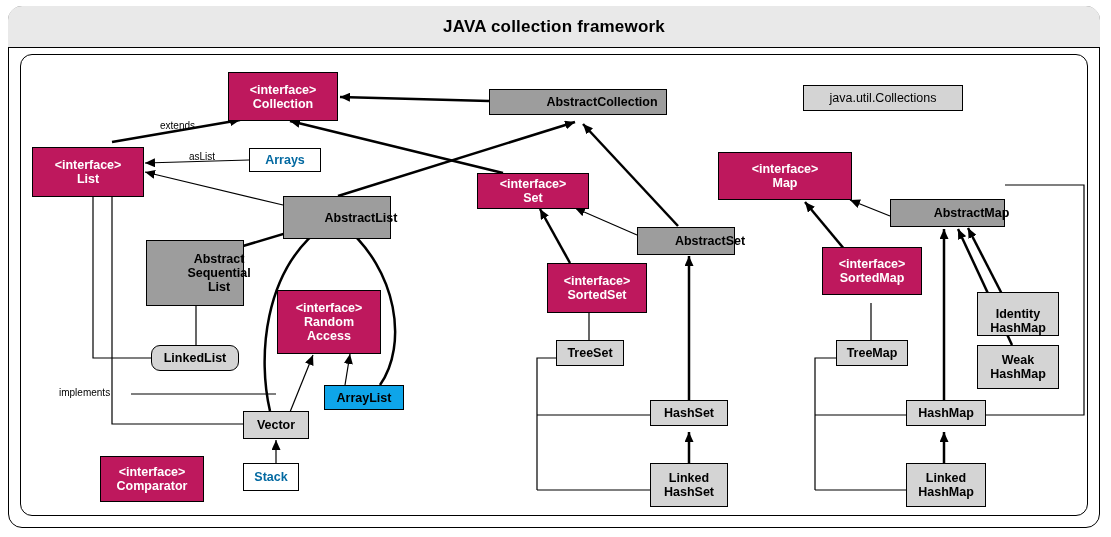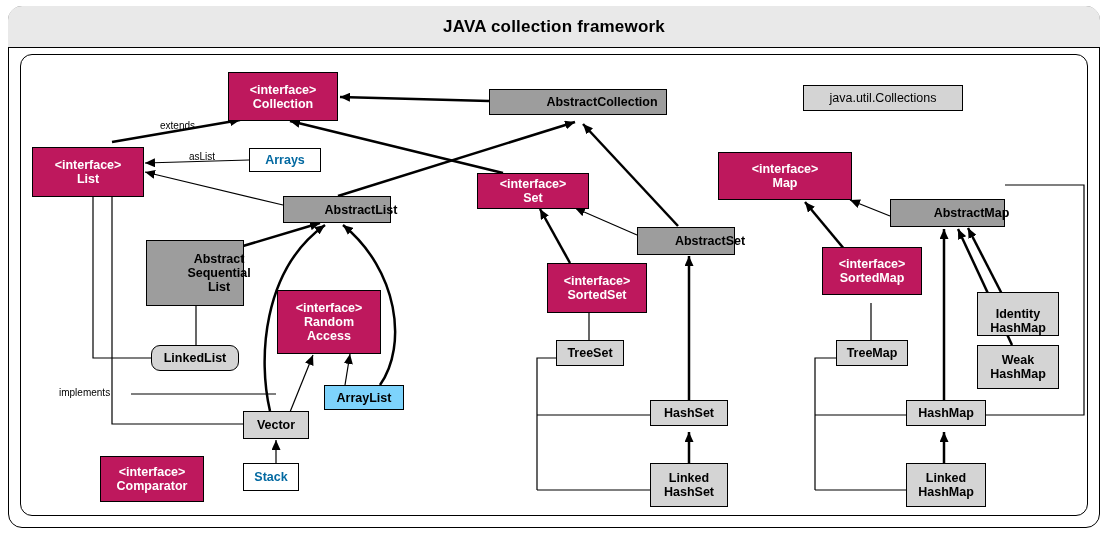--- a/index.html
+++ b/index.html
@@ -72,21 +72,21 @@
     text-align: center;
     font-size: 12.5px;
     font-weight: bold;
     line-height: 14px;
     z-index: 5;
   }
   .node .line { display: block; white-space: nowrap; }
   .n-black { background: #be185d; color: #ffffff; }
   .n-gray  { background: #9d9d9d; color: #000000; padding-left: 48px; }
   .n-lgray { background: #d4d4d4; color: #000000; }
-  .n-blue  { background: #7dd3fc; color: #000000; }
+  .n-blue  { background: #0ea5e9; color: #000000; }
   .n-white { background: #ffffff; color: #0369a1; }
 
   svg.edges {
     position: absolute;
     left: 0; top: 0;
     width: 1111px;
     height: 537px;
     z-index: 2;
     pointer-events: none;
   }
@@ -213,21 +213,21 @@
 
   <div class="node n-black" style="left:32px; top:147px; width:112px; height:50px;">
     <span class="line">&lt;interface&gt;</span>
     <span class="line">List</span>
   </div>
 
   <div class="node n-white" style="left:249px; top:148px; width:72px; height:24px;">
     <span class="line">Arrays</span>
   </div>
 
-  <div class="node n-gray" style="left:283px; top:196px; width:108px; height:27px;">
+  <div class="node n-gray" style="left:283px; top:196px; width:108px; height:43px;">
     <span class="line">AbstractList</span>
   </div>
 
   <div class="node n-gray" style="left:146px; top:240px; width:98px; height:66px;">
     <span class="line">Abstract</span>
     <span class="line">Sequential</span>
     <span class="line">List</span>
   </div>
 
   <div class="node n-black" style="left:277px; top:290px; width:104px; height:64px;">

